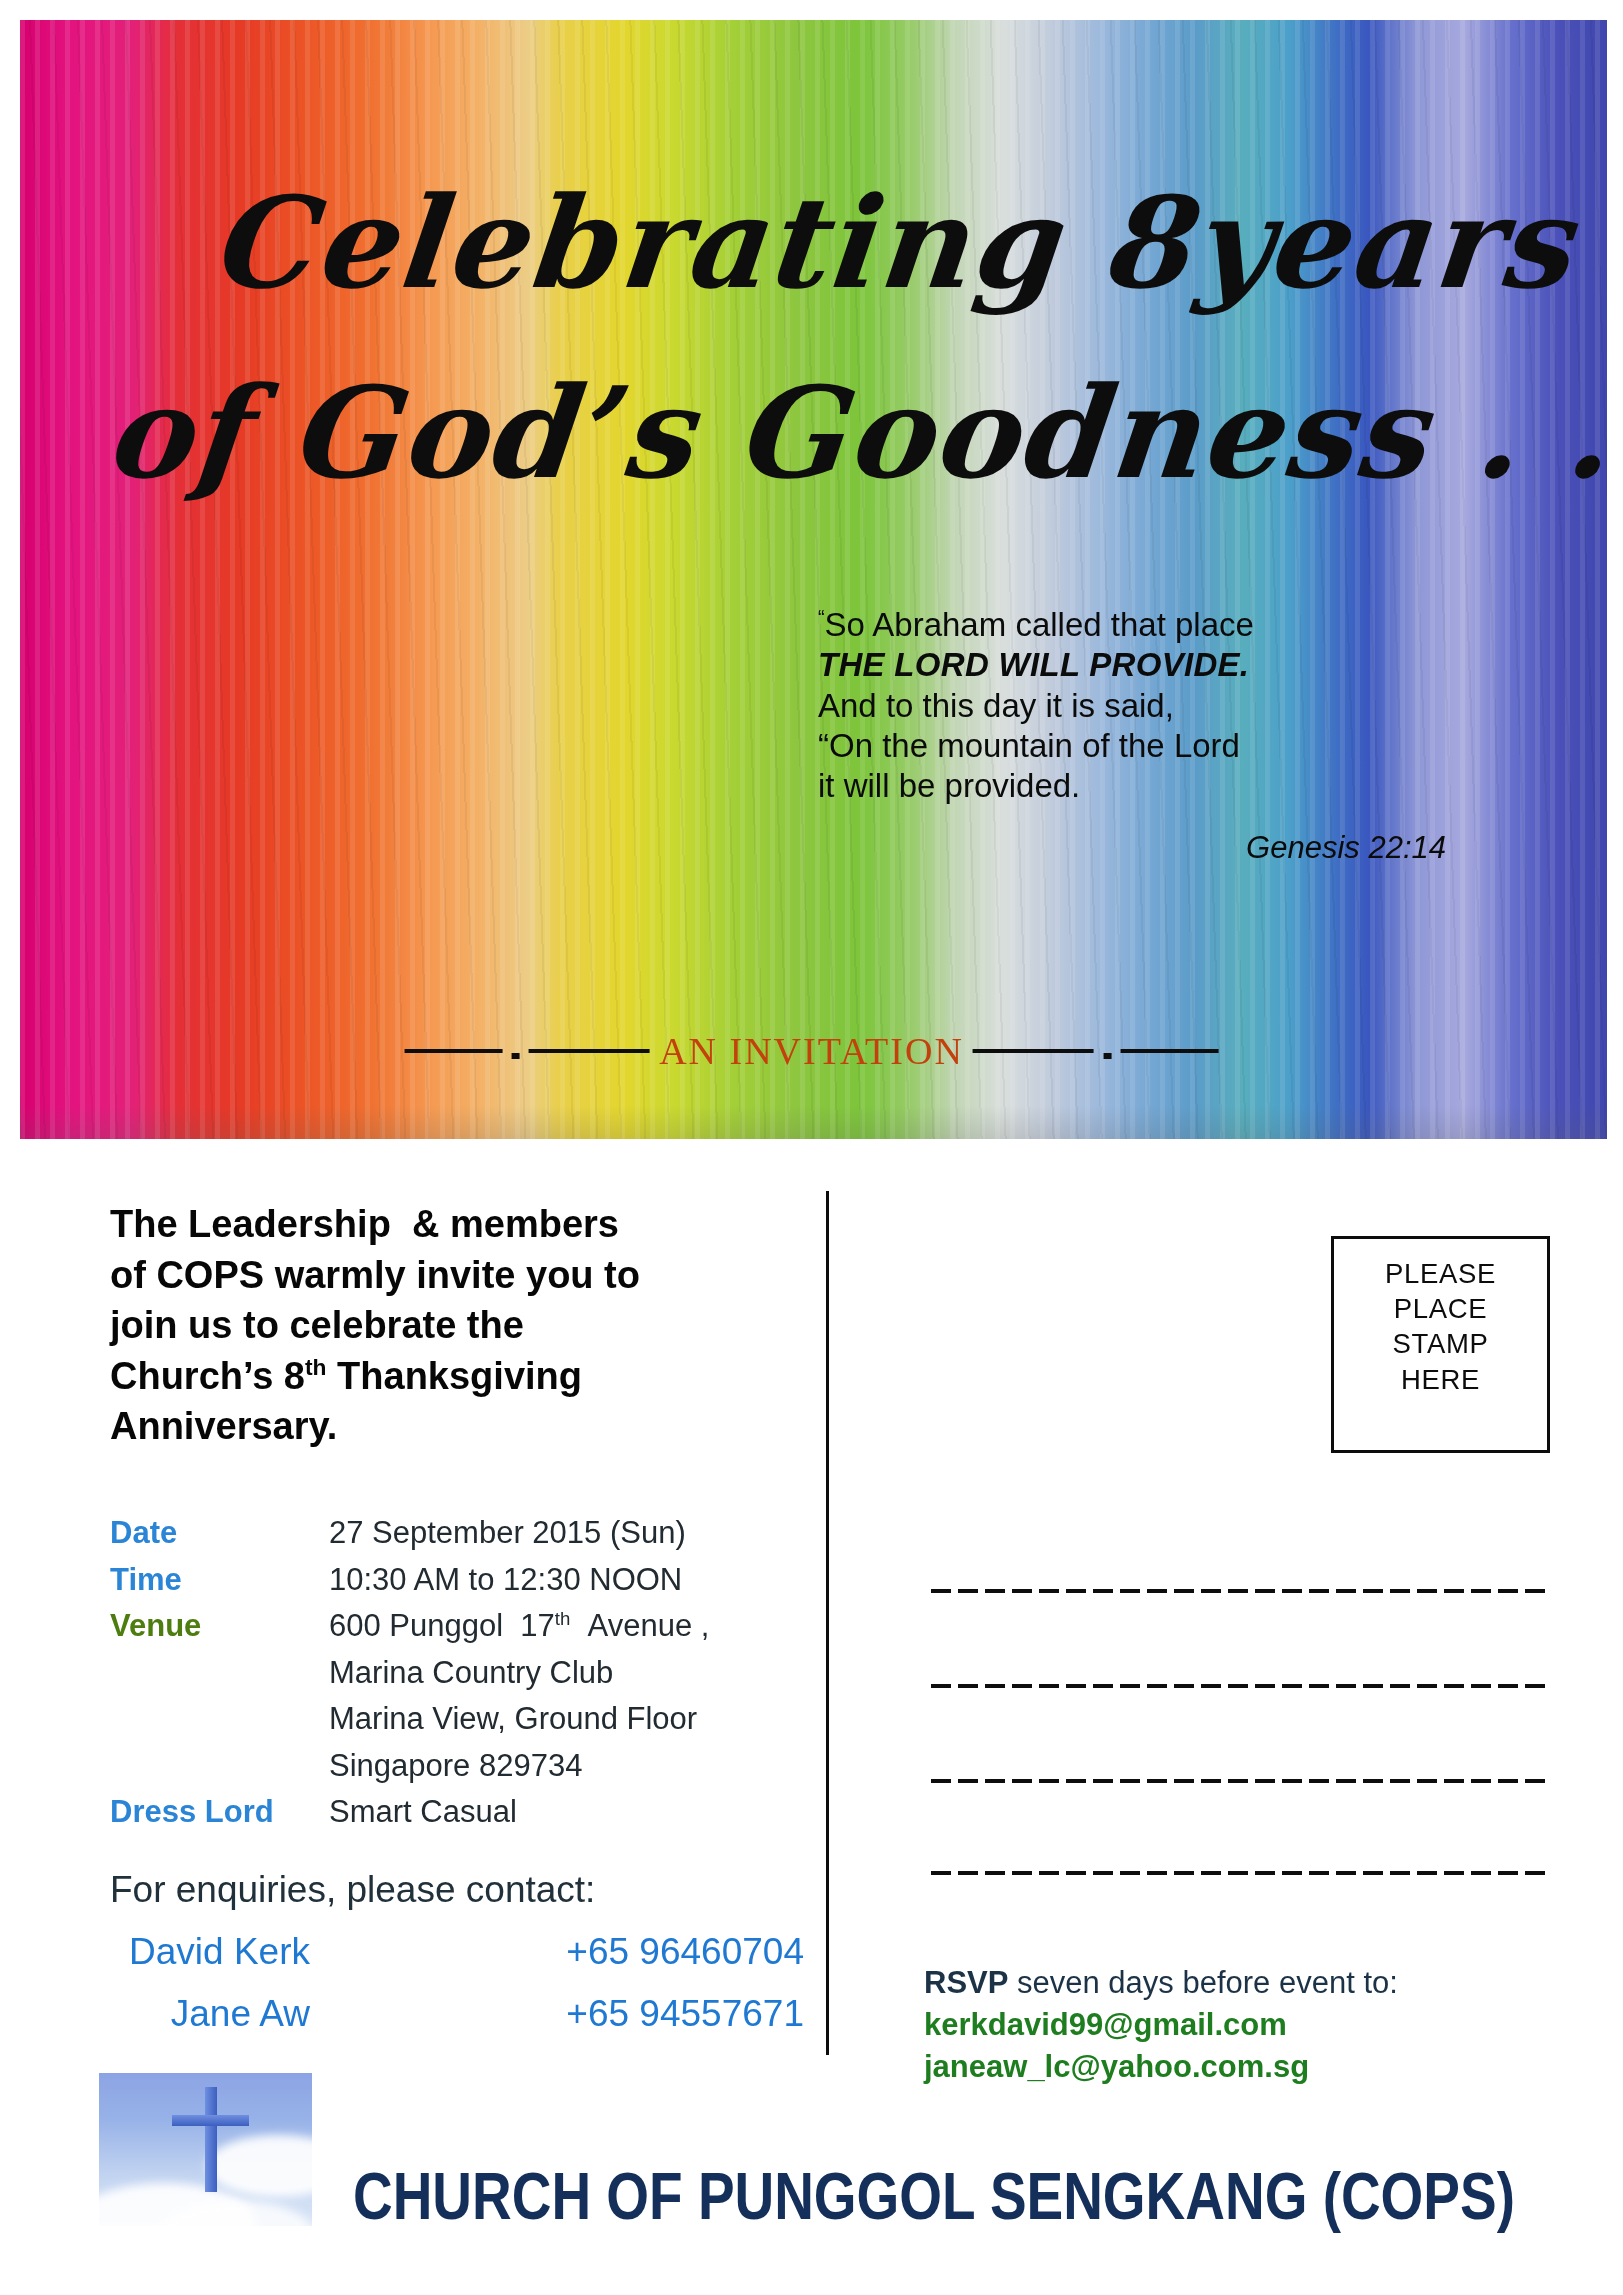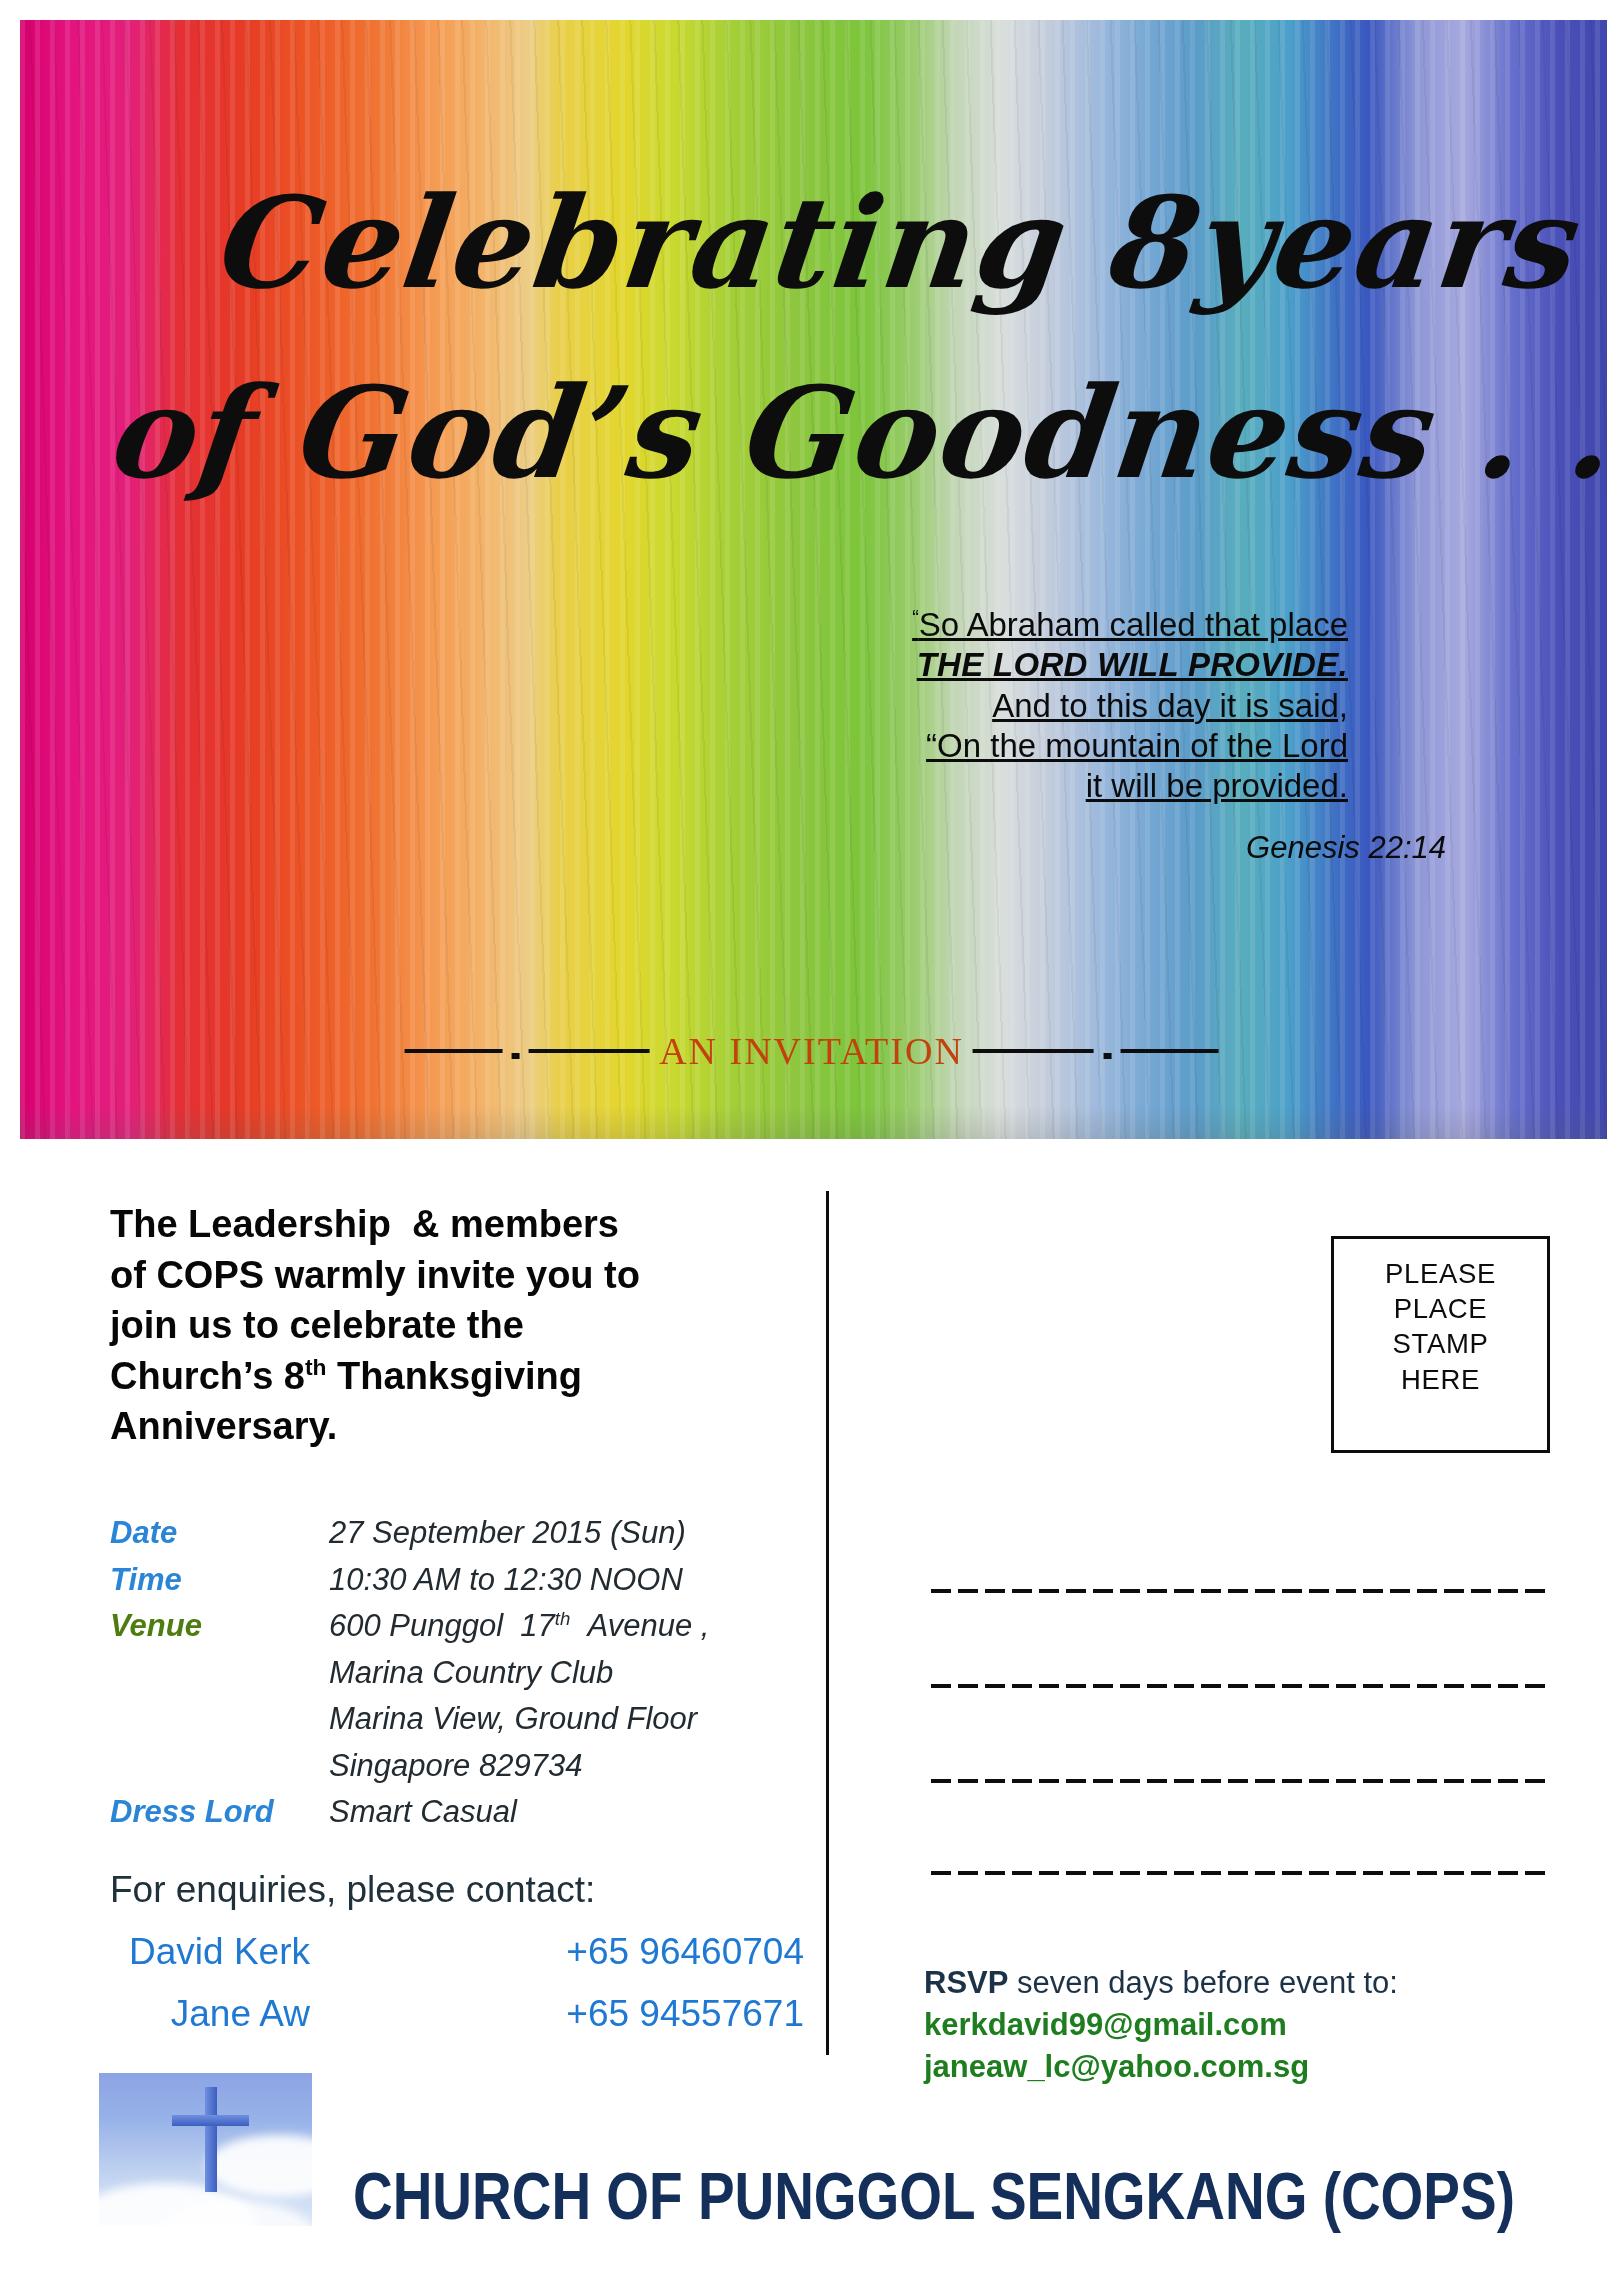--- a/index.html
+++ b/index.html
@@ -37,22 +37,22 @@
     color:#0d0d0d;
     transform:skewX(-8deg);
     letter-spacing:1.3px;
     white-space:nowrap;
   }
   .title-line1{ left:222px; top:169px; font-size:126px; }
   .title-line2{ left:115px; top:359px; font-size:126px; }
 
   .verse{
     position:absolute; left:818px; top:605px; width:530px;
-    text-align:right; color:#0b0b0b;
-    font-size:33px; line-height:1.22; font-weight:500;text-decoration:underline;
+    text-align:left; color:#0b0b0b;
+    font-size:33px; line-height:1.22; font-weight:500;
   }
   .verse .quote-sup{ font-size:60%; vertical-align:super; }
   .verse .v-bold{ font-weight:bold; font-style:italic; letter-spacing:0.3px;}
   .verse-ref{
     position:absolute; left:818px; top:830px; width:628px;
     text-align:right; font-style:italic; font-size:31px; color:#0b0b0b;
   }
 
   .banner-row{
     position:absolute; left:50%; top:1029px; transform:translateX(-50%);
@@ -68,21 +68,21 @@
   
   .invite-para{
     position:absolute; left:110px; top:1199px; width:550px;
     font-size:38px; font-weight:bold; color:#070707; line-height:1.33;
   }
   .invite-para sup, .venue-line sup{ font-size:60%; vertical-align:super; }
 
   .details{
     position:absolute; left:110px; top:1510px; width:694px;
     display:grid; grid-template-columns:219px 1fr;
-    font-size:31px; line-height:1.5; color:#222b31;font-style:italic;
+    font-size:31px; line-height:1.5; color:#222b31;
   }
   .details .lbl{ font-weight:bold; }
   .venue-extra{ display:block; }
 
   .enquiries{
     position:absolute; left:110px; top:1864px; width:694px;
     font-size:37px; line-height:1.4; color:#20313c;
   }
   .enquiries .contact-grid{
     margin-top:10.5px;

